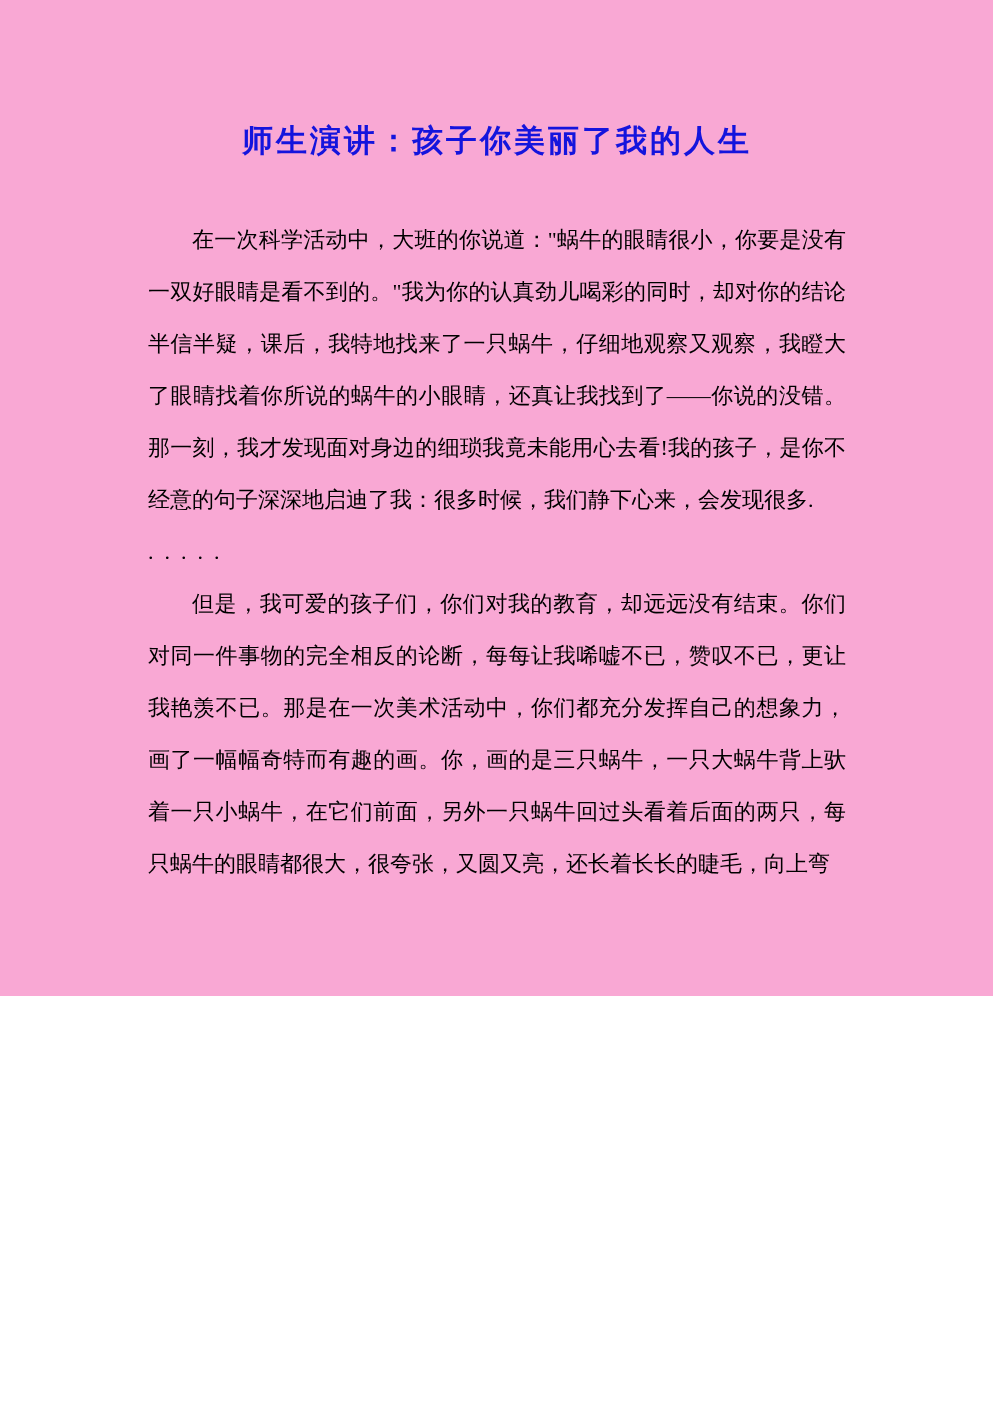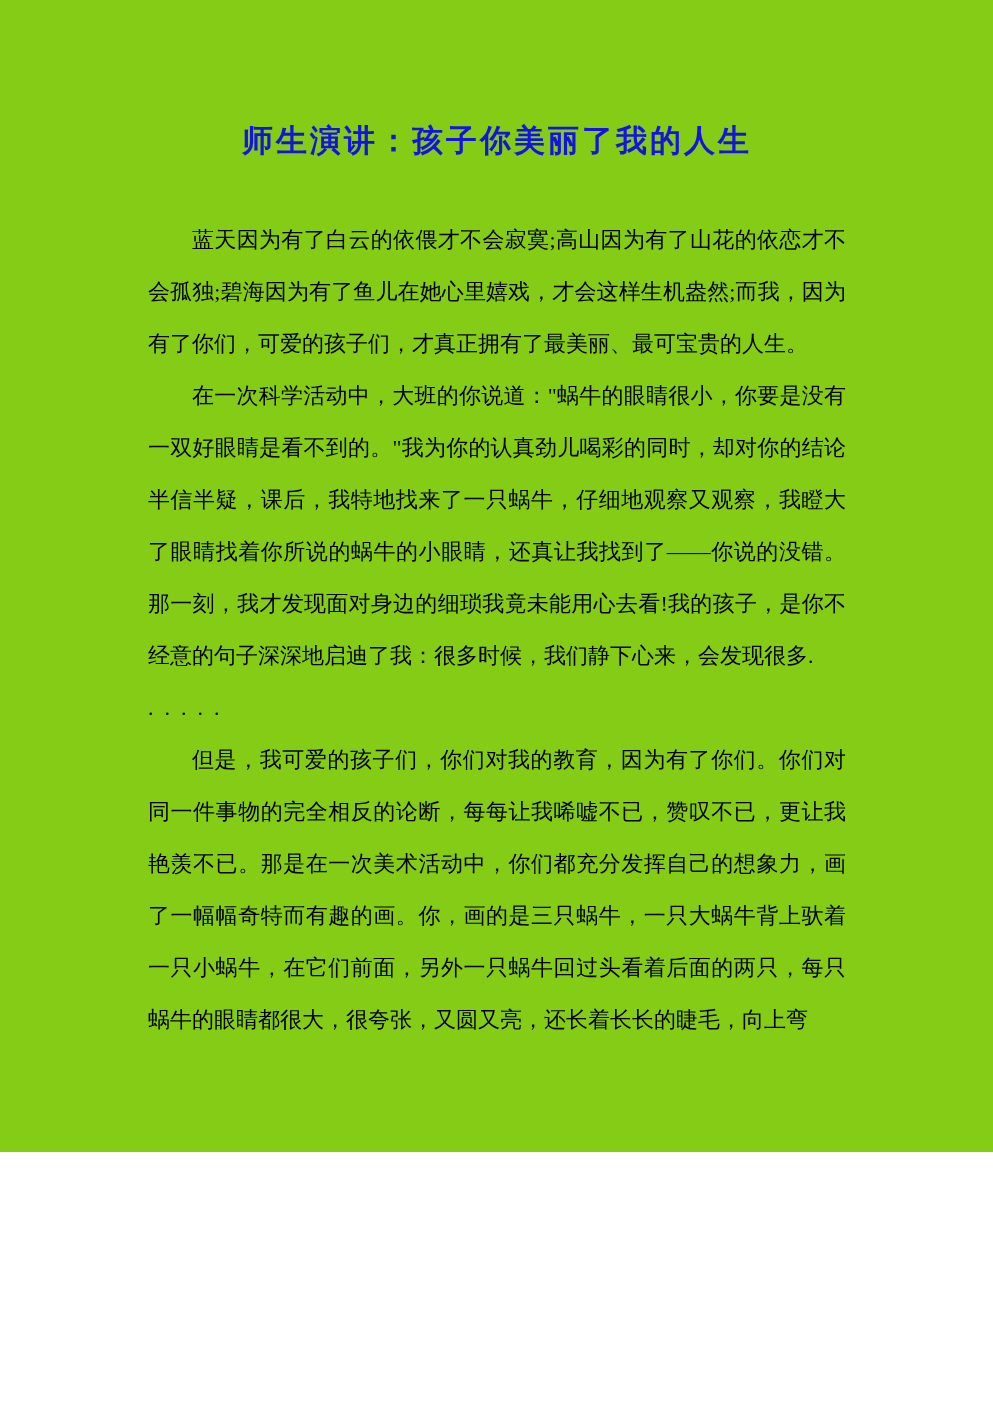--- a/index.html
+++ b/index.html
@@ -1,20 +1,20 @@
 <!DOCTYPE html>
 <html style="--title-color: #1414dd; --footer-bg: #000000; --footer-text: #f2f2f2; --footer-number: #aab0dd;"><head>
 <meta charset="utf-8">
 <style>
   html, body { margin: 0; padding: 0; background: #ffffff; }
   .page {
     position: relative;
     width: 993px;
-    height: 1152px;
-    background: #84cc16;
+    height: 996px;
+    background: #f9a8d4;
     overflow: hidden;
     font-family: "Liberation Serif", "DejaVu Serif", serif;
   }
   .doc-title {
     position: absolute;
     left: 148px;
     width: 698px;
     top: 120px;
     text-align: center;
     font-size: 31px;
@@ -66,23 +66,22 @@
   }
 </style>
 </head>
 <body>
 
 <div class="page">
 
   <div class="doc-title">师生演讲：孩子你美丽了我的人生</div>
 
   <div class="body-text">
-    <p>蓝天因为有了白云的依偎才不会寂寞;高山因为有了山花的依恋才不会孤独;碧海因为有了鱼儿在她心里嬉戏，才会这样生机盎然;而我，因为有了你们，可爱的孩子们，才真正拥有了最美丽、最可宝贵的人生。</p>
     <p>在一次科学活动中，大班的你说道："蜗牛的眼睛很小，你要是没有一双好眼睛是看不到的。"我为你的认真劲儿喝彩的同时，却对你的结论半信半疑，课后，我特地找来了一只蜗牛，仔细地观察又观察，我瞪大了眼睛找着你所说的蜗牛的小眼睛，还真让我找到了——你说的没错。那一刻，我才发现面对身边的细琐我竟未能用心去看!我的孩子，是你不经意的句子深深地启迪了我：很多时候，我们静下心来，会发现很多.</p>
     <div class="dots-line">.....</div>
-    <p>但是，我可爱的孩子们，你们对我的教育，因为有了你们。你们对同一件事物的完全相反的论断，每每让我唏嘘不已，赞叹不已，更让我艳羡不已。那是在一次美术活动中，你们都充分发挥自己的想象力，画了一幅幅奇特而有趣的画。你，画的是三只蜗牛，一只大蜗牛背上驮着一只小蜗牛，在它们前面，另外一只蜗牛回过头看着后面的两只，每只蜗牛的眼睛都很大，很夸张，又圆又亮，还长着长长的睫毛，向上弯</p>
+    <p>但是，我可爱的孩子们，你们对我的教育，却远远没有结束。你们对同一件事物的完全相反的论断，每每让我唏嘘不已，赞叹不已，更让我艳羡不已。那是在一次美术活动中，你们都充分发挥自己的想象力，画了一幅幅奇特而有趣的画。你，画的是三只蜗牛，一只大蜗牛背上驮着一只小蜗牛，在它们前面，另外一只蜗牛回过头看着后面的两只，每只蜗牛的眼睛都很大，很夸张，又圆又亮，还长着长长的睫毛，向上弯</p>
   </div>
 
   <div class="footer-bar">
     <span>第</span><span class="num">1</span> <span>页 / 总共</span><span class="num">19</span> <span>页</span>
   </div>
 
 </div>
 
 </body></html>

